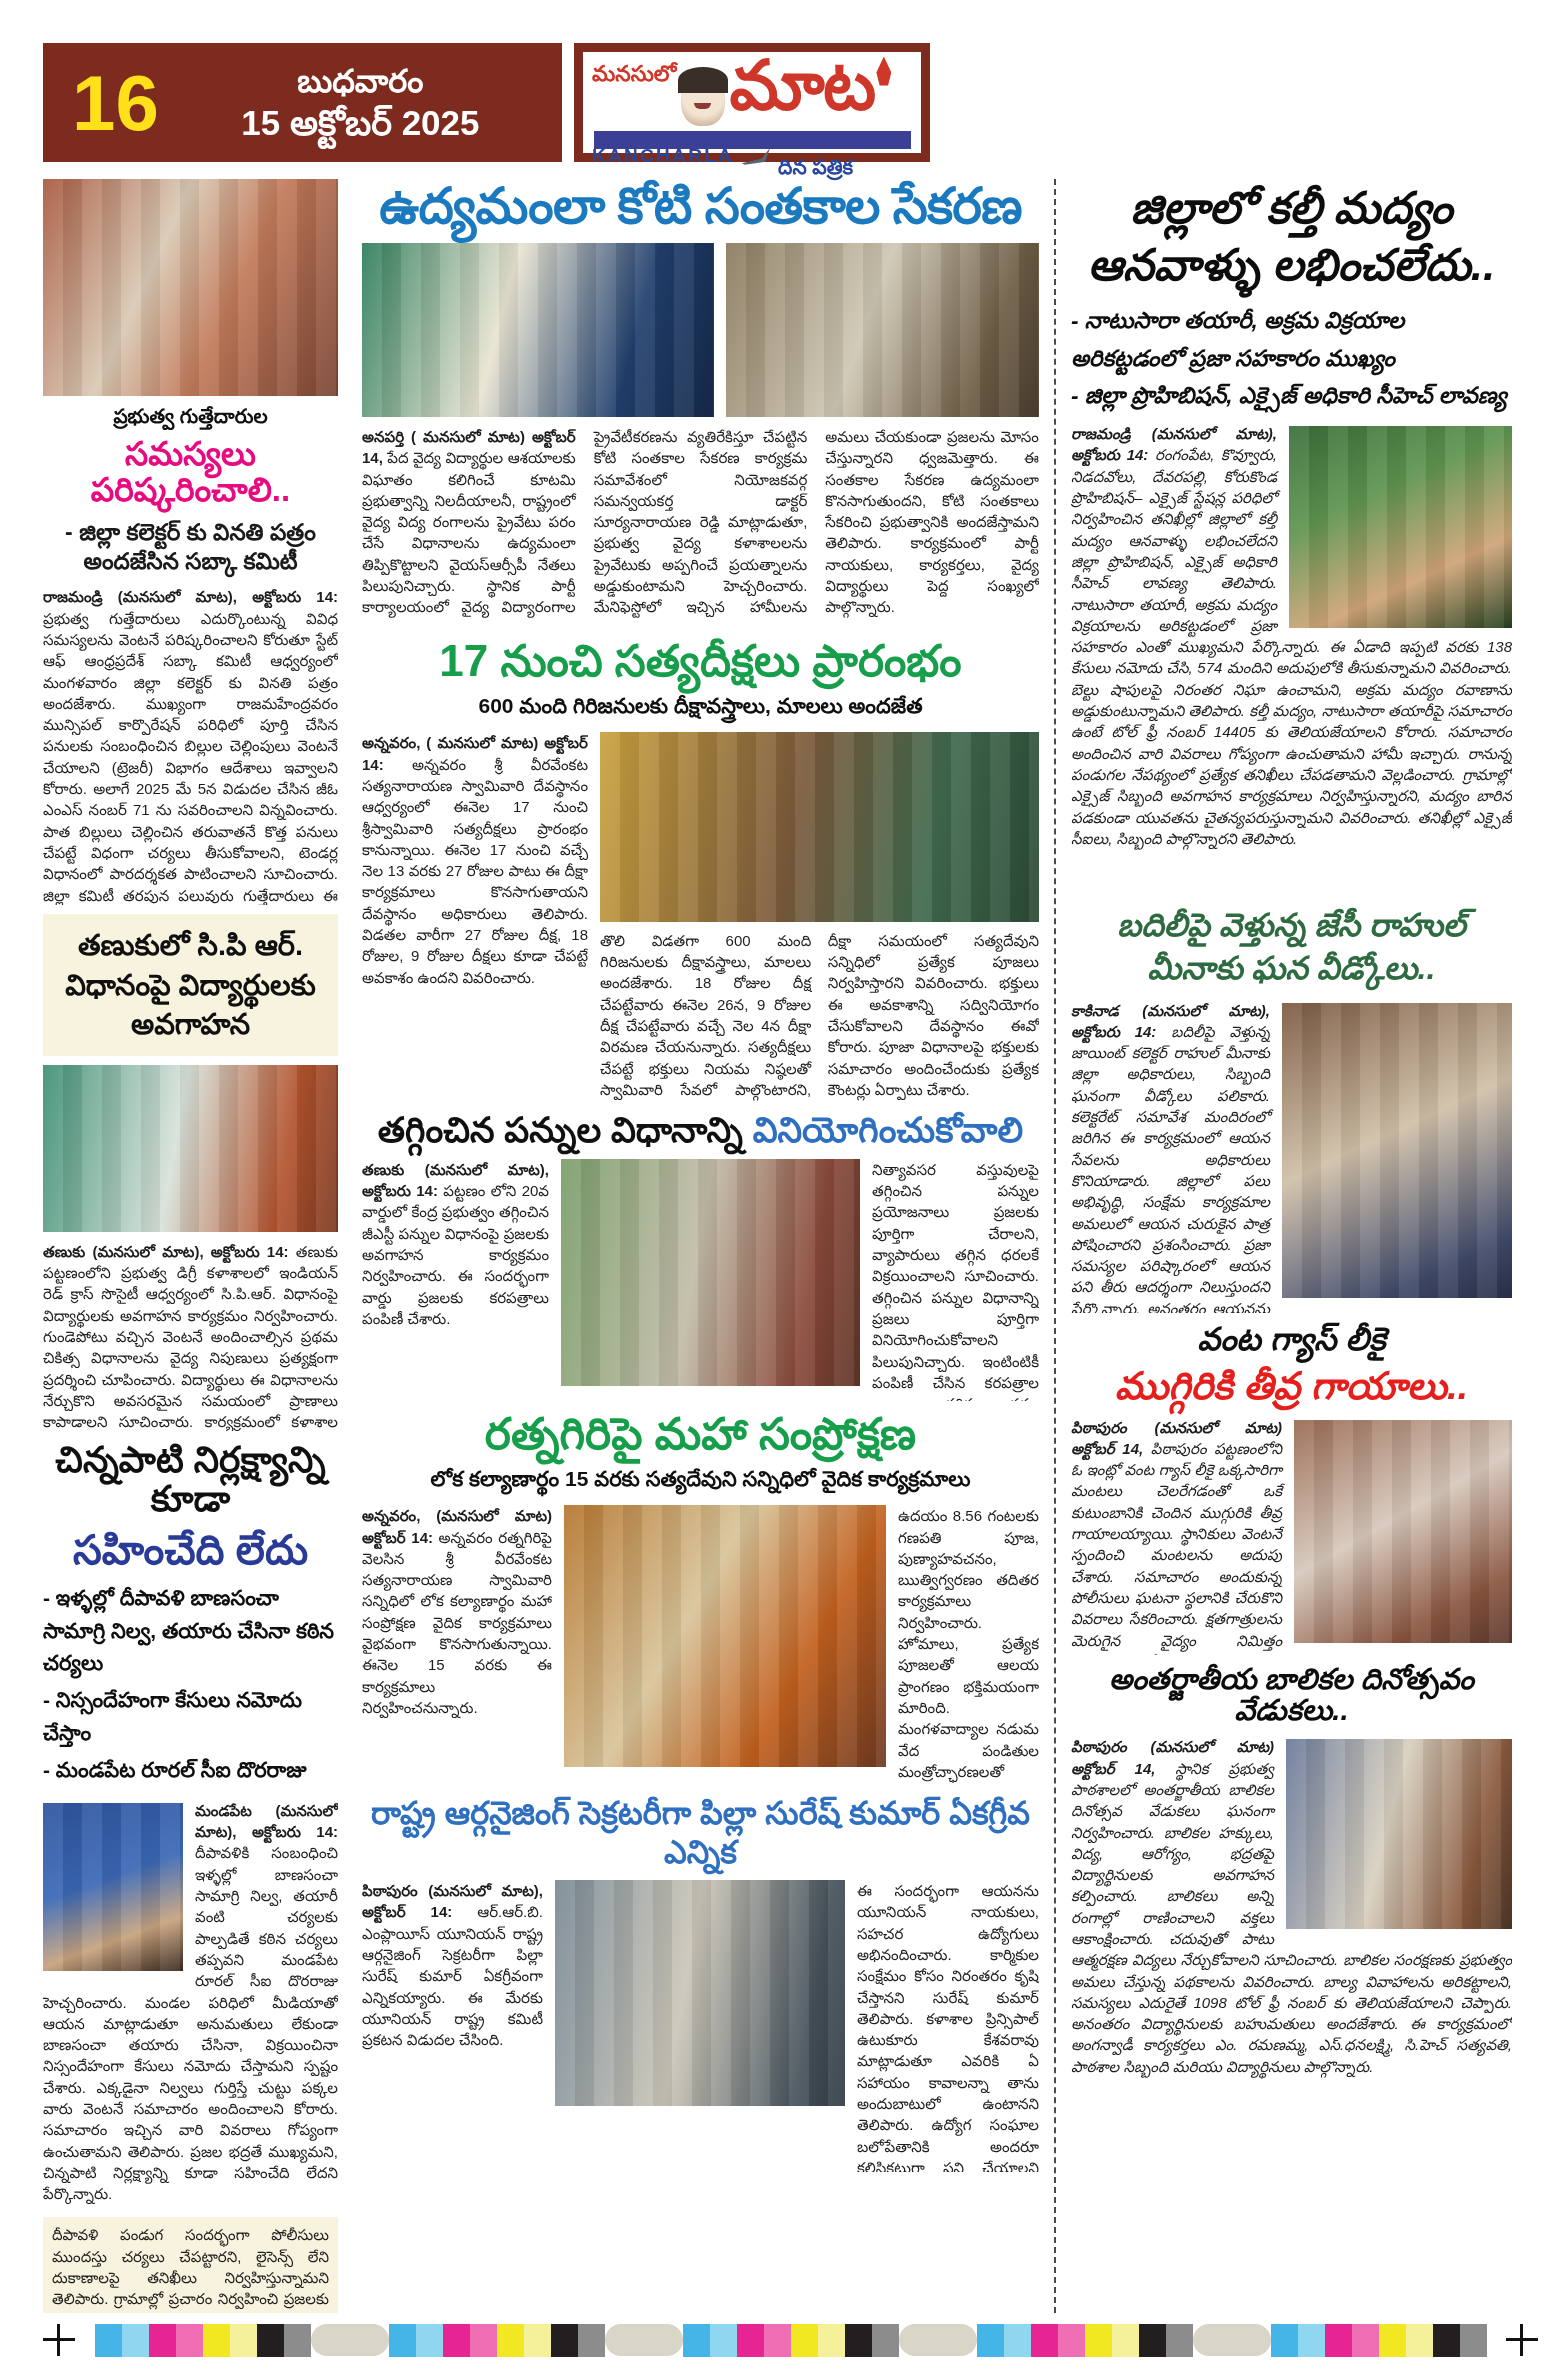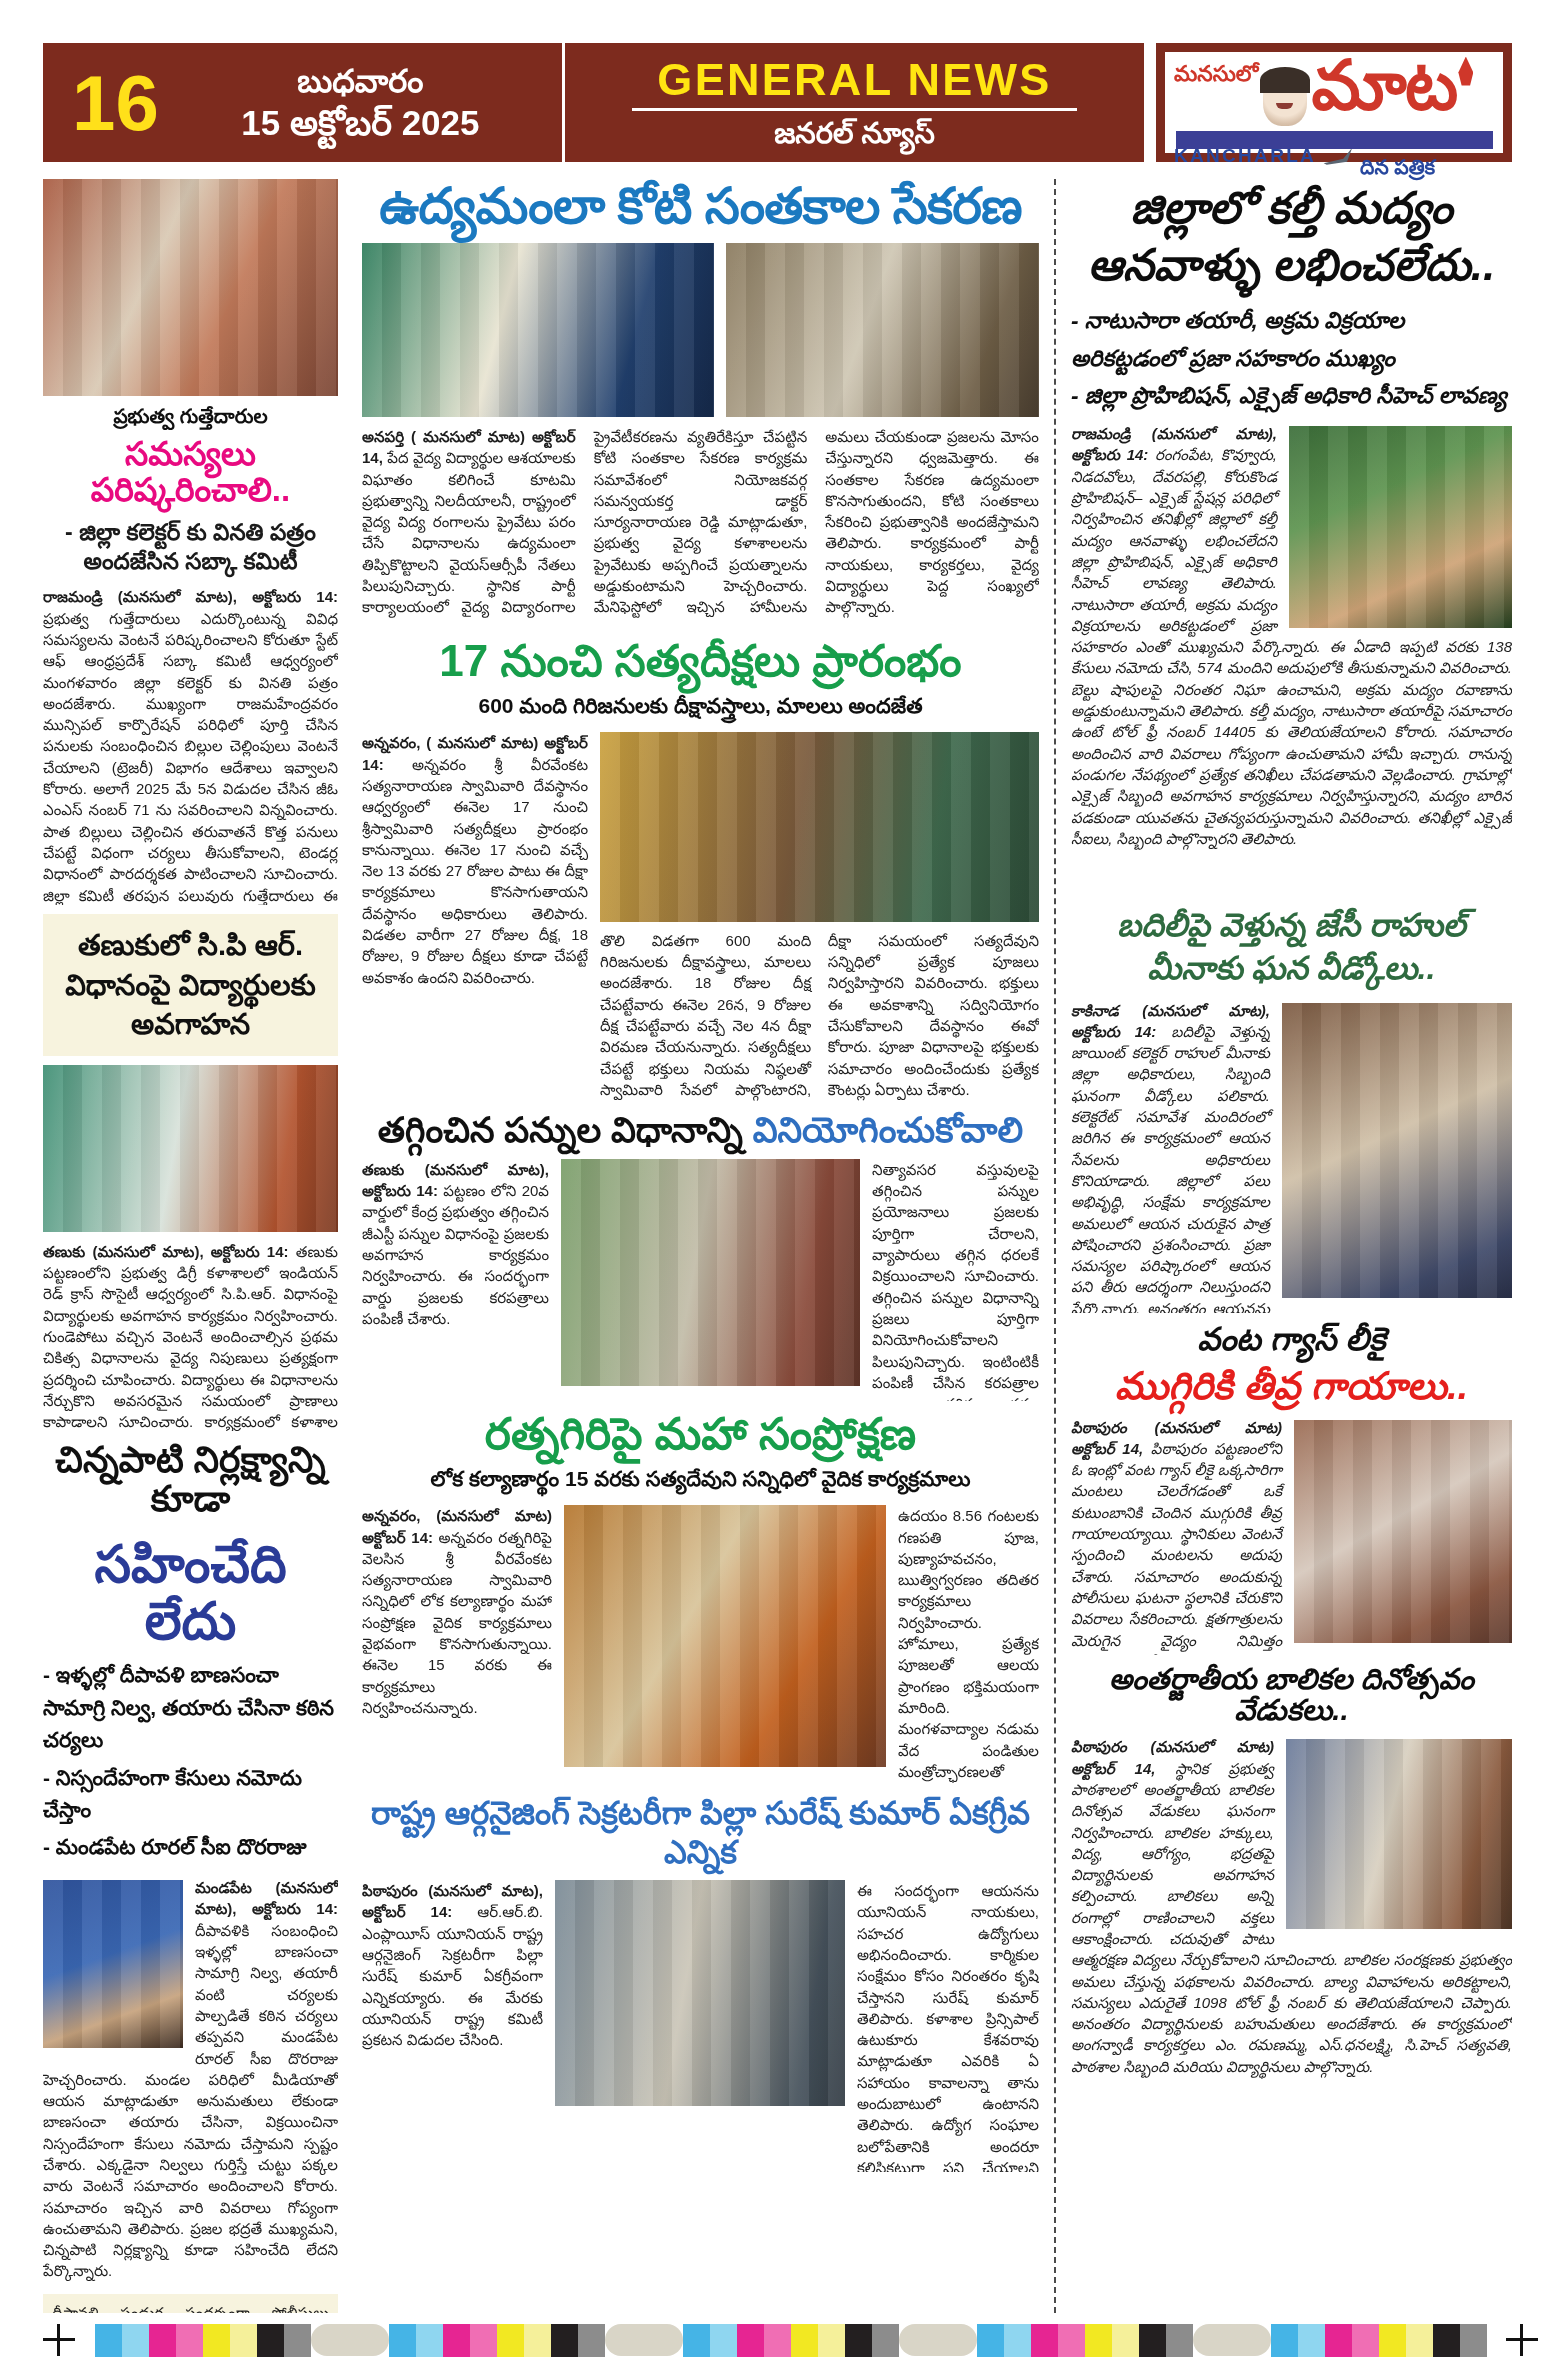--- a/index.html
+++ b/index.html
@@ -60,21 +60,21 @@
   .hl-green{font-size:44px;color:#179e4b;}
   .hl-2tone{font-size:35px;color:#101010;}
   .hl-2tone .blue{color:#2f6fc0;}
   .hl-blue2{font-size:32px;color:#2f6fc0;line-height:1.2;}
   .hl-l1a{font-size:20px;color:#101010;}
   .hl-l1b{font-size:33px;color:#e80a80;}
   .sub-left{font-size:23px;font-weight:bold;text-align:center;line-height:1.3;}
   .cream-box{background:#f7f3de;padding:12px 17px;}
   .hl-l2{font-size:29px;color:#101010;font-weight:bold;text-align:center;line-height:1.35;}
   .hl-l3a{font-size:36px;color:#101010;}
-  .hl-l3b{font-size:52px;color:#2a3b97;margin-top:8px;}
+  .hl-l3b{font-size:41px;color:#2a3b97;}
   .bullets{font-size:21px;font-weight:bold;line-height:1.55;color:#101010;}
   .bullets div{margin-bottom:4.5px;}
   .hl-right-top{font-size:44px;color:#0d0d0d;line-height:1.3;}
   .bullets-big{font-size:22.6px;font-weight:bold;line-height:1.65;color:#101010;}
   .hl-dgreen{font-size:32px;color:#2f6b40;line-height:1.35;}
   .hl-gas-a{font-size:32px;color:#101010;}
   .hl-gas-b{font-size:38px;color:#e51f1c;}
   .hl-girls{font-size:29px;color:#0d0d0d;}
 
   
@@ -113,24 +113,20 @@
 <div class="page">
 
   <div class="header">
     <div class="hdr-left">
       <div class="pageno">16</div>
       <div class="daydate">
         <div class="day">బుధవారం</div>
         <div class="date">15 అక్టోబర్ 2025</div>
       </div>
     </div>
-    <div class="hdr-center">
-      <div class="gen-news">GENERAL NEWS</div>
-      <div class="gen-news-te">జనరల్ న్యూస్</div>
-    </div>
     <div class="masthead">
       <div class="mh-top">
         <span class="mh-pre">మనసులో</span>
         <span class="mh-face"></span>
         <span class="mh-title">మాట</span>
         <span class="mh-nib"></span>
       </div>
       <div class="mh-bottom">
         <span class="mh-brand">KANCHARLA</span>
         <svg class="pen-svg" width="32" height="19.6" viewBox="0 0 42 26">

